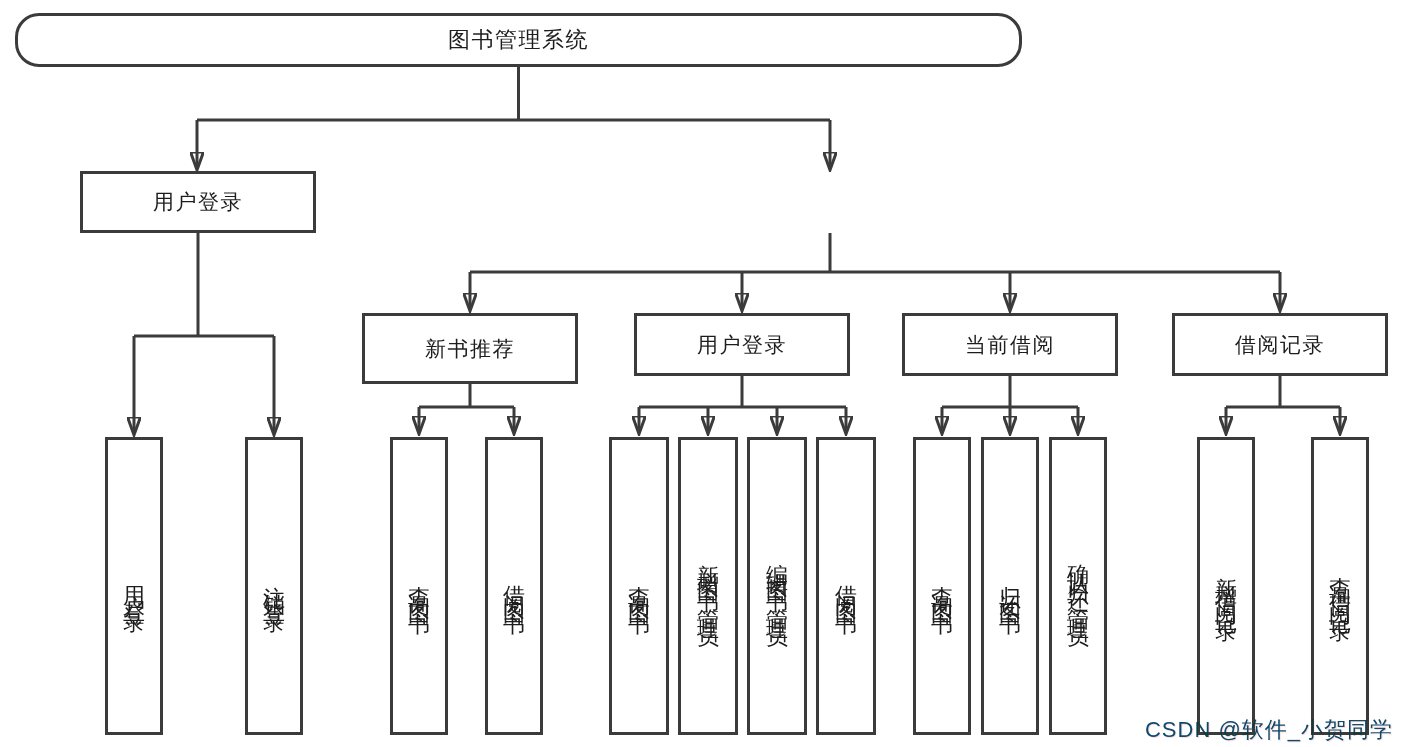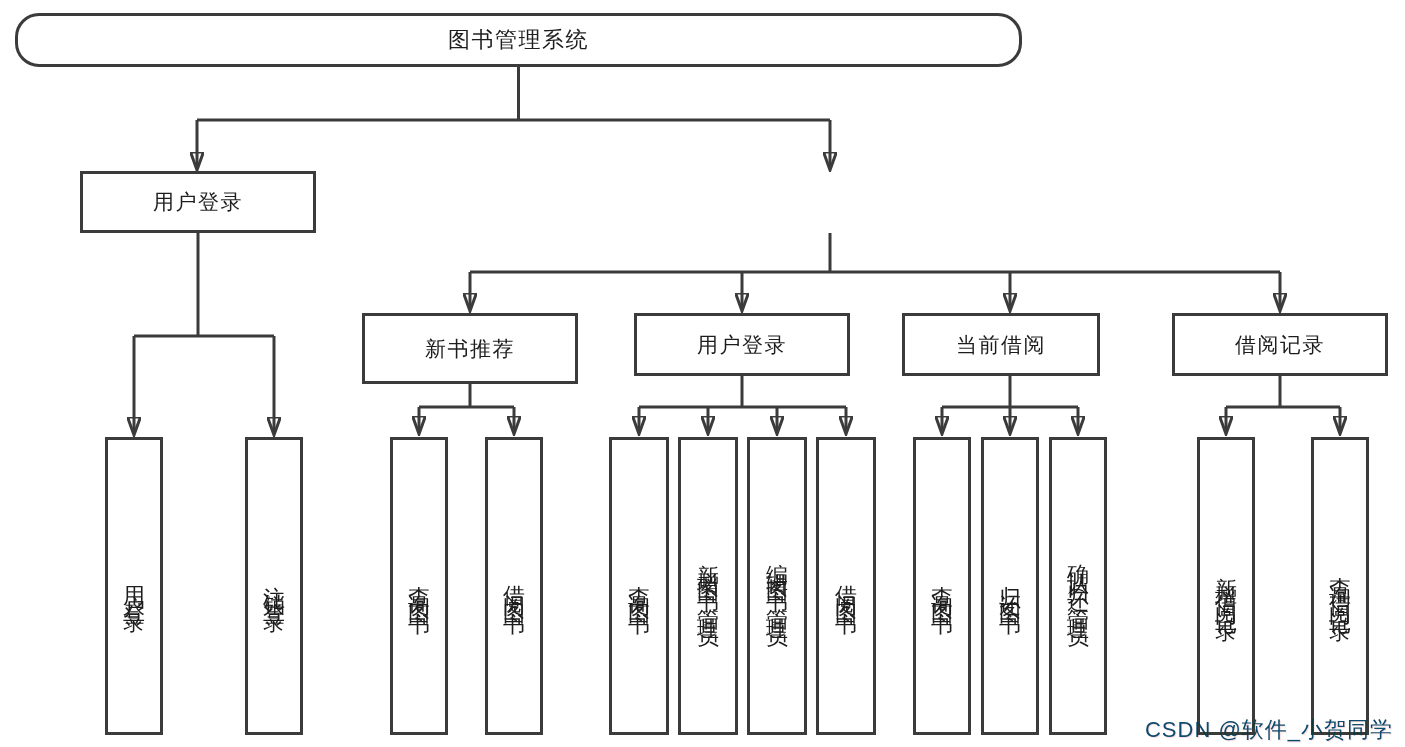--- a/index.html
+++ b/index.html
@@ -92,21 +92,21 @@
     <line x1="1226" y1="407" x2="1226" y2="433" marker-end="url(#arw)"></line>
     <line x1="1340" y1="407" x2="1340" y2="433" marker-end="url(#arw)"></line>
   </svg>
 
   <div class="hbox root" style="left:15px; top:13px; width:1007px; height:54px;">图书管理系统</div>
 
   <div class="hbox" style="left:80px; top:171px; width:236px; height:62px;">用户登录</div>
 
   <div class="hbox" style="left:362px; top:313px; width:216px; height:71px;">新书推荐</div>
   <div class="hbox" style="left:634px; top:313px; width:216px; height:63px;">用户登录</div>
-  <div class="hbox" style="left:902px; top:313px; width:198px; height:63px;">当前借阅</div>
+  <div class="hbox" style="left:902px; top:313px; width:216px; height:63px;">当前借阅</div>
   <div class="hbox" style="left:1172px; top:313px; width:216px; height:63px;">借阅记录</div>
 
   <div class="vbox" style="left:105px; top:437px; width:58px; height:298px;">
     <span>用户登录</span>
   </div>
   <div class="vbox" style="left:245px; top:437px; width:58px; height:298px;">
     <span>注销登录</span>
   </div>
 
   <div class="vbox" style="left:390px; top:437px; width:58px; height:298px;">

